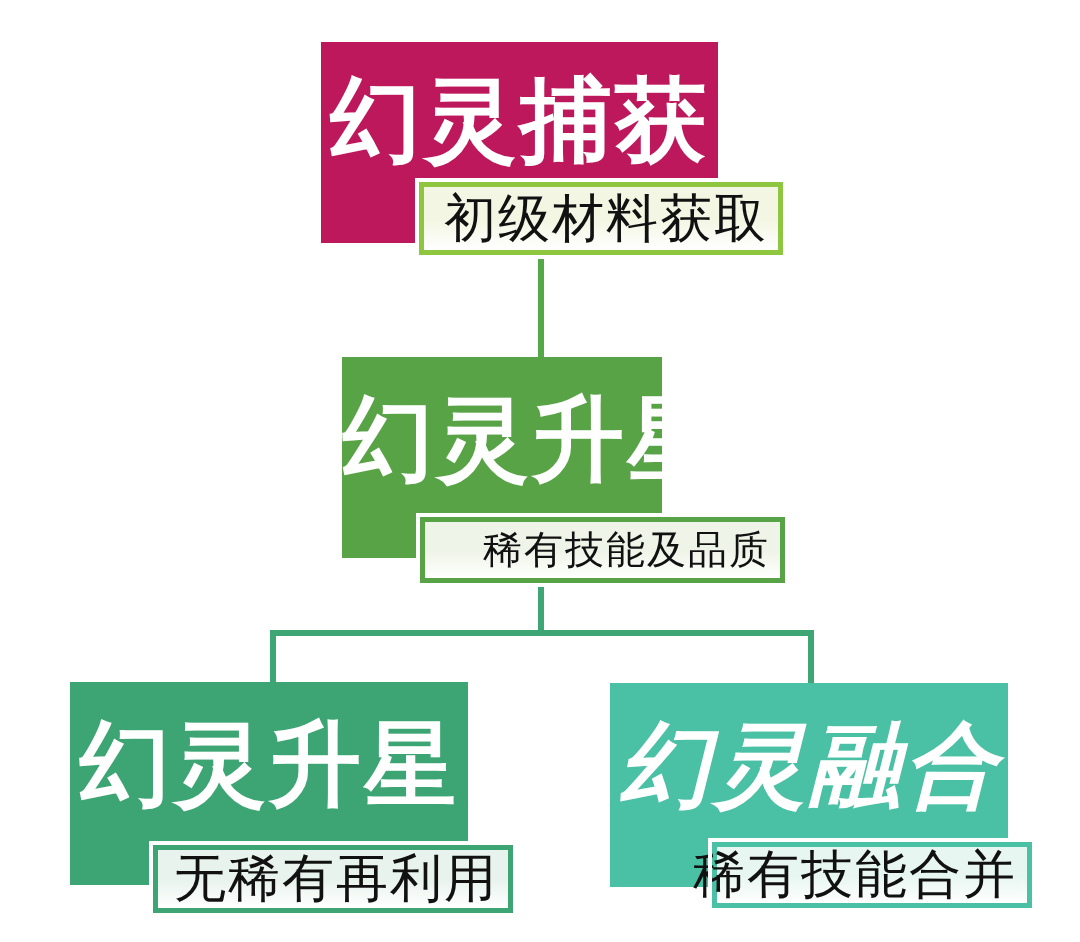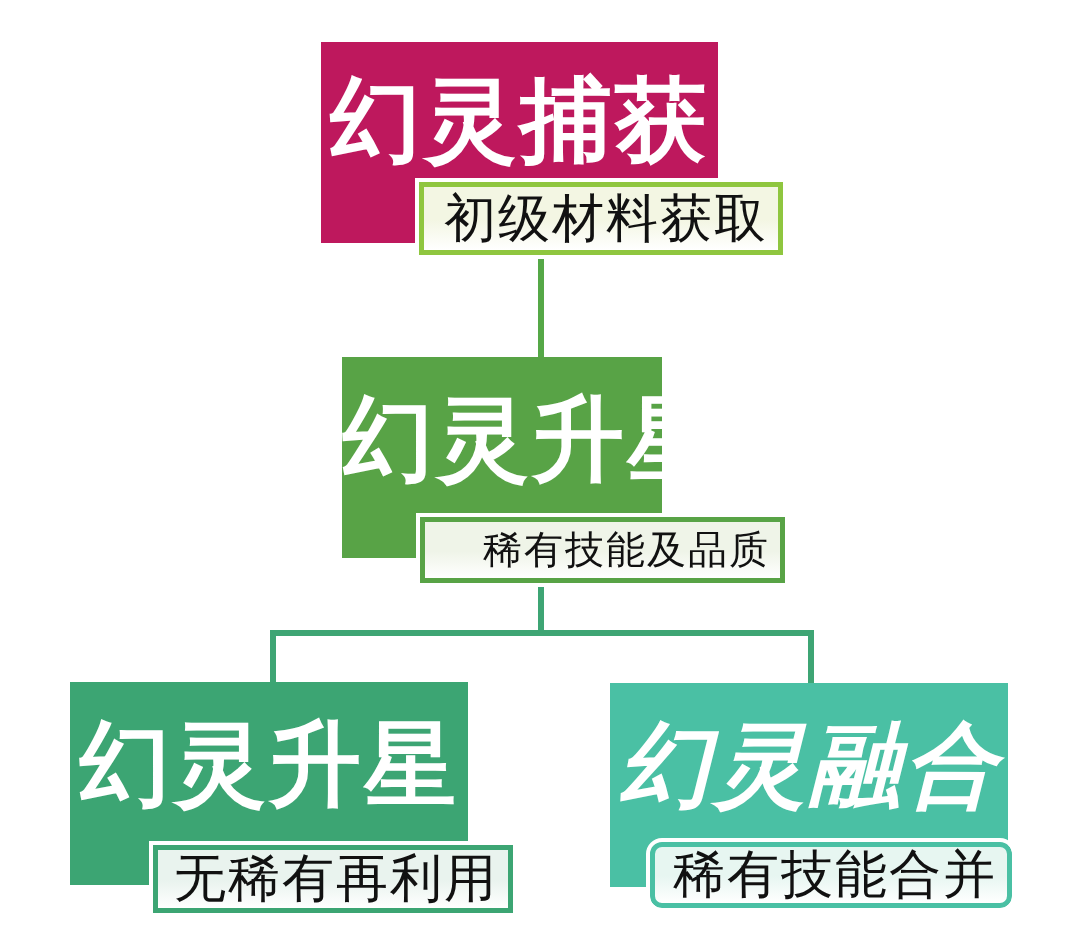--- a/index.html
+++ b/index.html
@@ -63,21 +63,21 @@
     justify-content: flex-end;
     padding-right: 10px;
     font-size: 52px;
     letter-spacing: 2px;
     color: #111111;
     white-space: nowrap;
   }
   .sub-1 { left: 419px; top: 182px; width: 364px; height: 73px; }
   .sub-2 { left: 420px; top: 517px; width: 365px; height: 66px; font-size: 39px; }
   .sub-3 { left: 153px; top: 845px; width: 360px; height: 68px; }
-  .sub-4 { left: 650px; top: 842px; width: 362px; height: 66px; border-radius: 12px; }
+  .sub-4 { left: 712px; top: 842px; width: 320px; height: 66px; }
 </style>
 </head>
 <body>
 
 <div class="canvas">
 
   <div class="line line-a" style="background-color: rgb(85, 168, 71);"></div>
 
   <div class="line tree-center" style="background-color: rgb(62, 165, 116);"></div>
   <div class="line tree-h" style="background-color: rgb(62, 165, 116);"></div>

